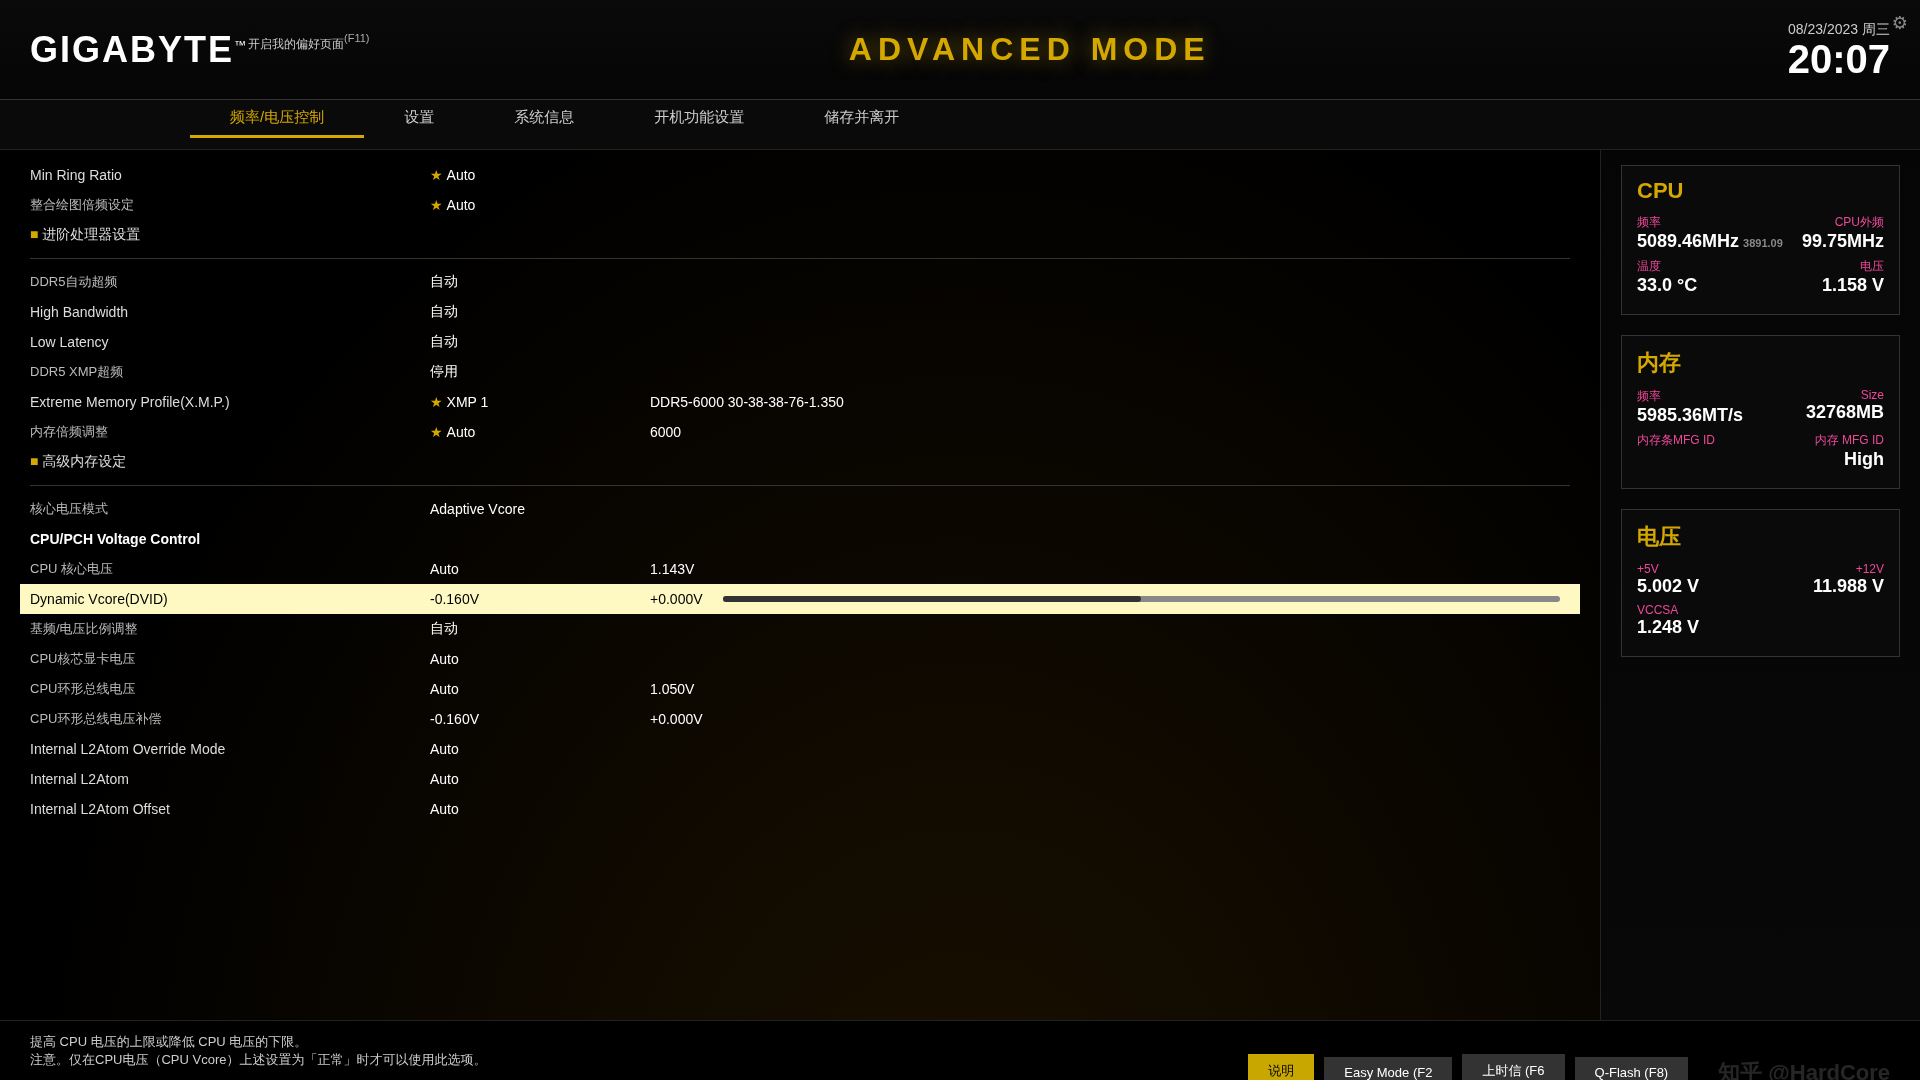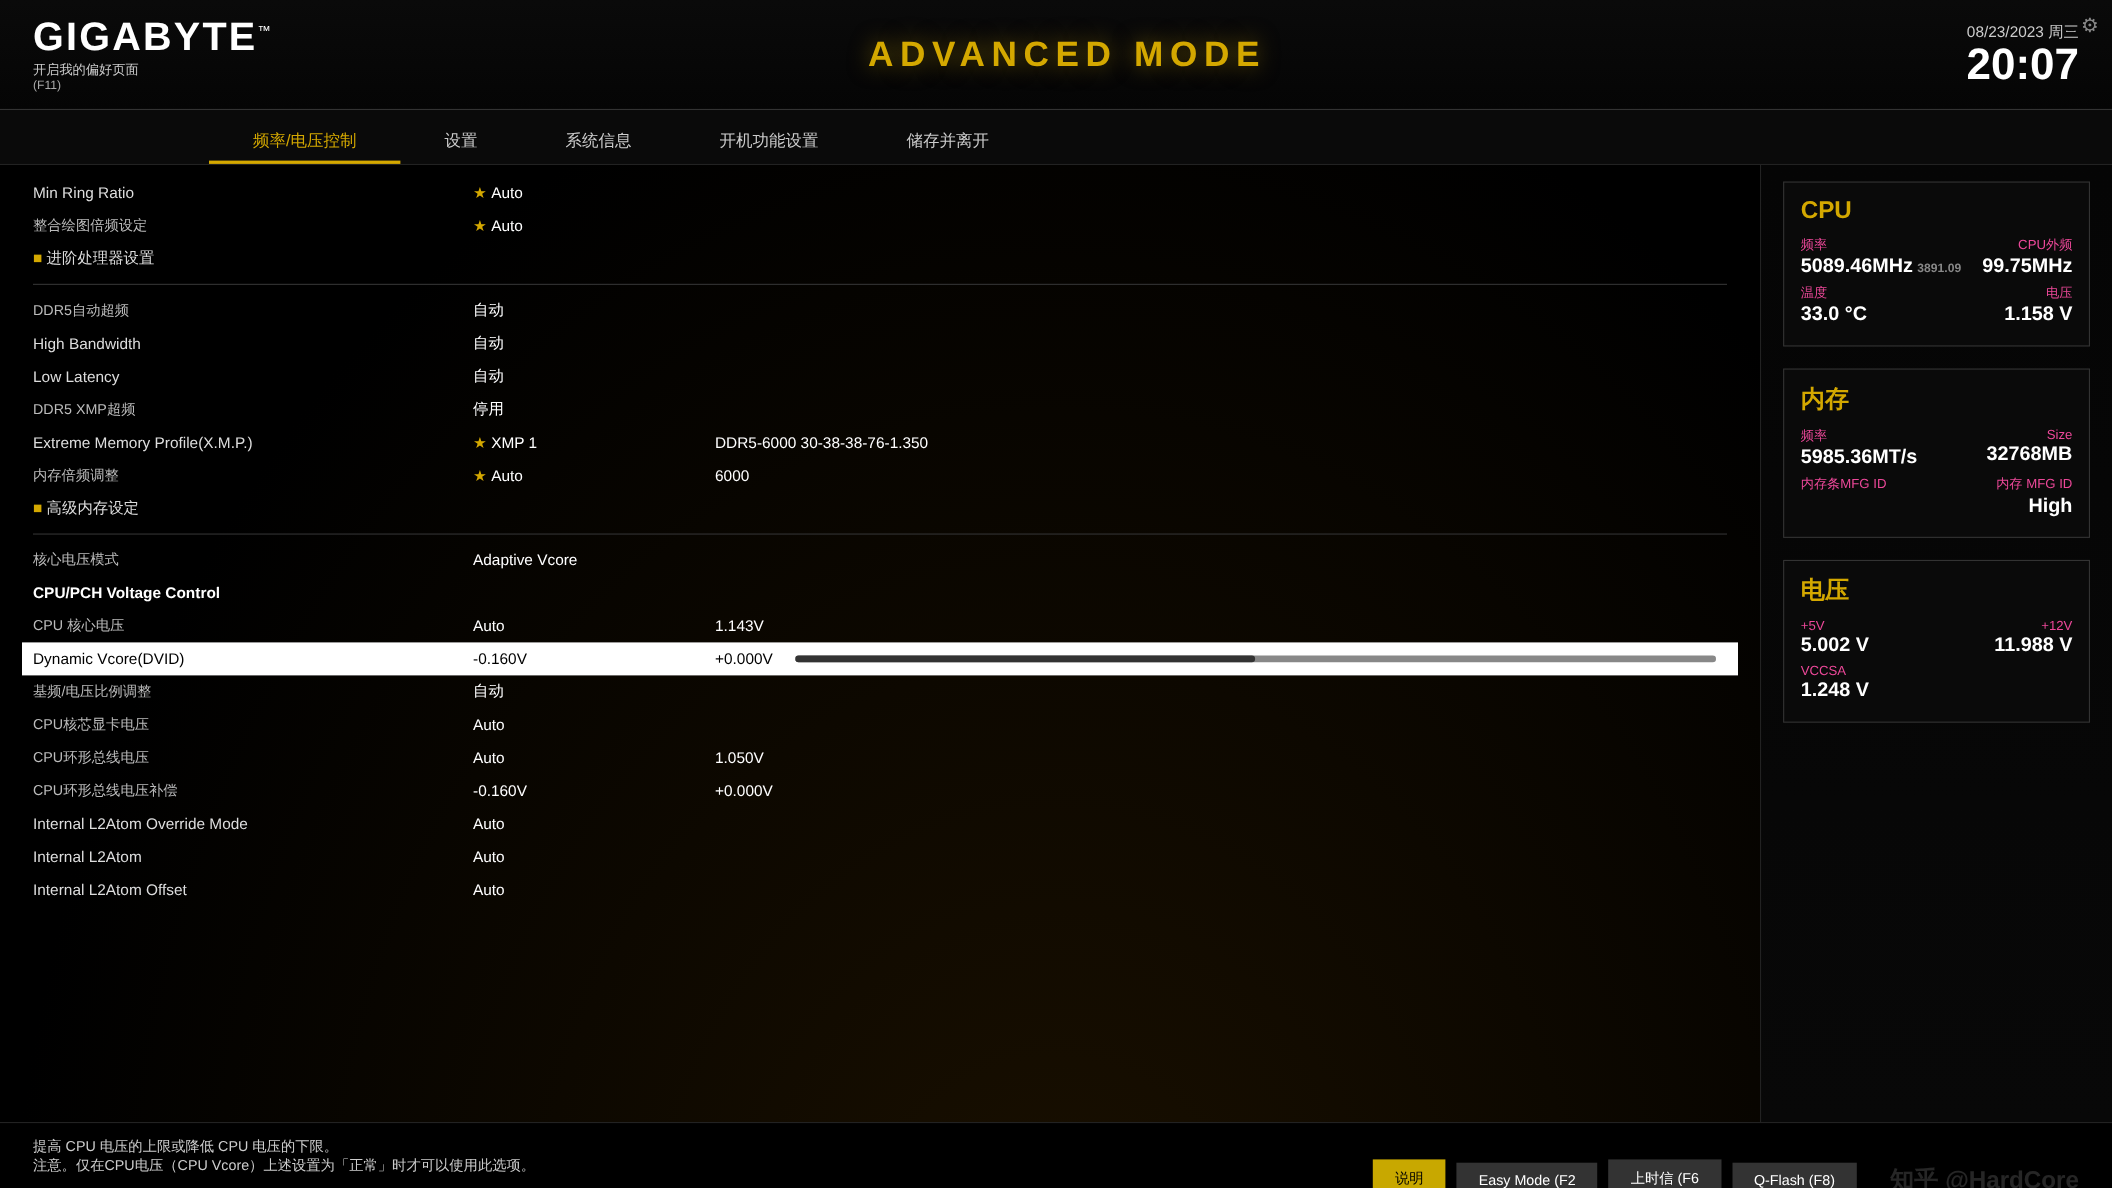--- a/index.html
+++ b/index.html
@@ -33,21 +33,21 @@
       display: flex;
       align-items: center;
       height: 100px;
       padding: 0 30px;
       border-bottom: 1px solid #333;
       background: linear-gradient(180deg, #0a0a0a 0%, #050505 100%);
     }
 
     .logo-area {
       display: flex;
-      flex-direction: column;
+      flex-direction: row;
       align-items: flex-start;
       min-width: 220px;
       justify-content: center;
     }
 
     .logo-text {
       font-size: 36px;
       font-weight: 900;
       color: #fff;
       letter-spacing: 2px;
@@ -97,21 +97,21 @@
     .time-line {
       font-size: 40px;
       font-weight: bold;
       color: #fff;
       line-height: 1;
     }
 
     
     .nav-tabs {
       display: flex;
-      align-items: flex-end;
+      align-items: flex-start;
       height: 50px;
       padding: 0 30px;
       background: #0a0a0a;
       border-bottom: 1px solid #222;
     }
 
     .nav-tab {
       padding: 8px 40px;
       font-size: 15px;
       color: #ccc;
@@ -139,21 +139,21 @@
     }
 
     .setting-row {
       display: flex;
       align-items: center;
       padding: 5px 0;
       min-height: 30px;
     }
 
     .setting-row.highlighted {
-      background: #ffffff;
+      background: #fef9c3;
       margin: 0 -10px;
       padding: 5px 10px;
     }
 
     .setting-name {
       min-width: 400px;
       font-size: 14px;
       color: #ddd;
     }
 

